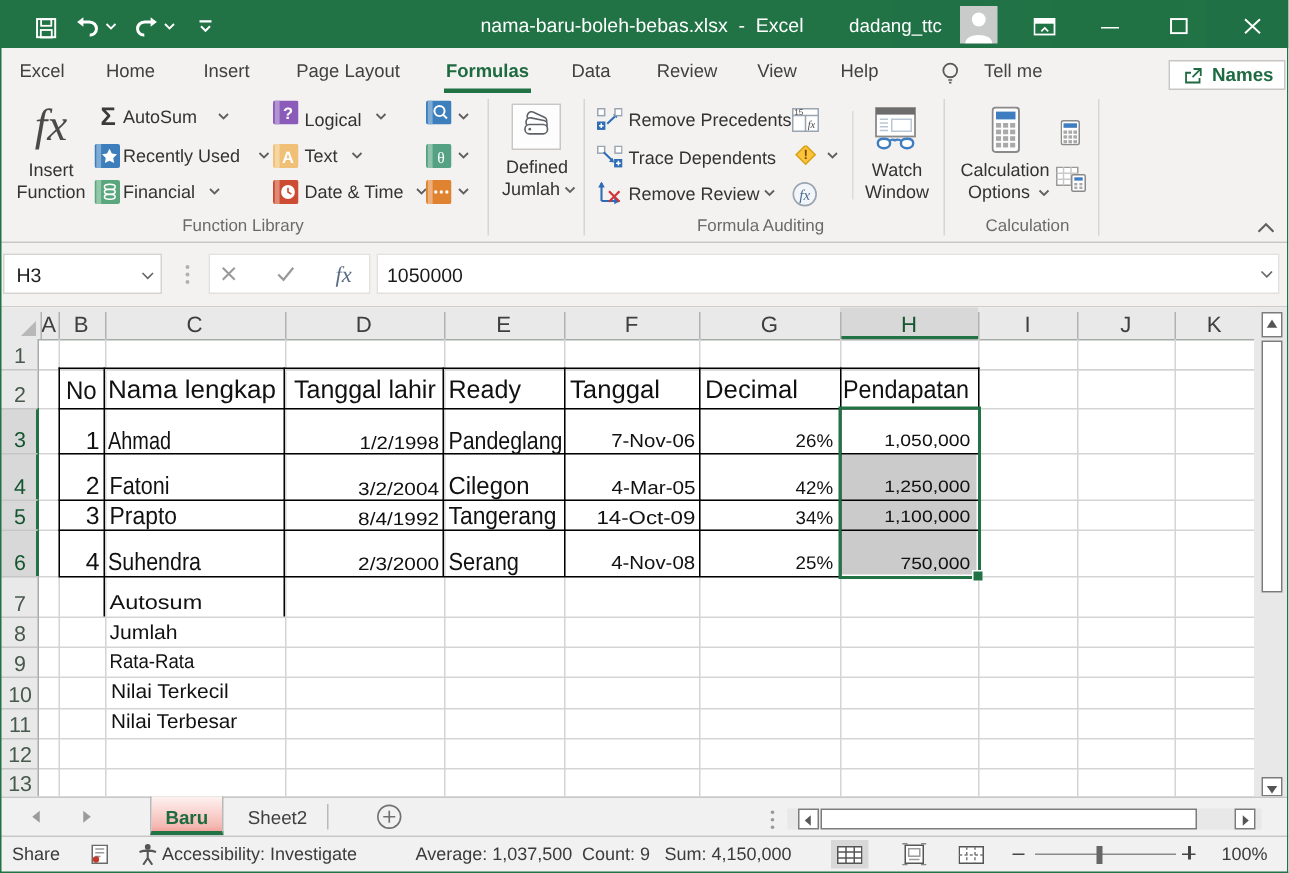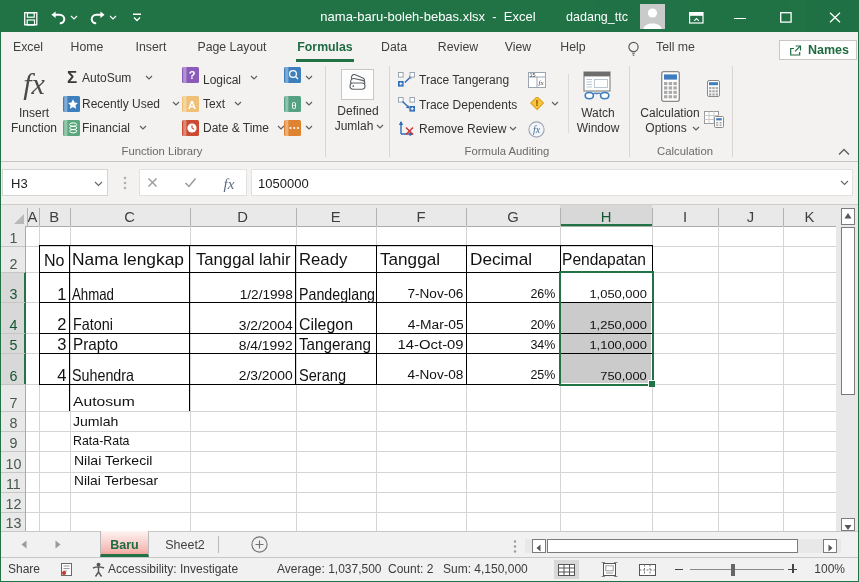--- a/index.html
+++ b/index.html
@@ -184,21 +184,21 @@
     <polyline points="1,1 4,4 7,1" fill="none" stroke="#5f5f5f" stroke-width="1.2"></polyline>
   </svg>
 <svg style="position:absolute;left:398px;top:72px" width="17" height="15">
     <rect x="0.5" y="0.5" width="4.6" height="4.6" fill="#fff" stroke="#9aa5b2"></rect>
     <rect x="0" y="9" width="5.6" height="5.6" fill="#2e6db5"></rect>
     <path d="M1.3,11.8 H4.4 M2.85,10.2 V13.3" stroke="#fff" stroke-width="1"></path>
     <path d="M6.8,10.5 L12.8,4.8" stroke="#2e6db5" stroke-width="1.4"></path>
     <polygon points="13.8,3.6 10.6,4.4 13.2,6.9" fill="#2e6db5"></polygon>
     <rect x="12" y="0.5" width="4.6" height="4.6" fill="#fff" stroke="#9aa5b2"></rect>
   </svg>
-<div style="position:absolute;top:79.8px;font-size:12px;line-height:0;white-space:pre;color:#333;left:419px;"><span style="vertical-align:0">Trace Tangerang</span></div>
+<div style="position:absolute;top:79.8px;font-size:12px;line-height:0;white-space:pre;color:#333;left:419px;"><span style="vertical-align:0">Remove Precedents</span></div>
 <svg style="position:absolute;left:398px;top:97px" width="17" height="15">
     <rect x="0.5" y="0.5" width="4.6" height="4.6" fill="#fff" stroke="#9aa5b2"></rect>
     <rect x="11.4" y="9" width="5.6" height="5.6" fill="#2e6db5"></rect>
     <path d="M12.7,11.8 H15.8 M14.25,10.2 V13.3" stroke="#fff" stroke-width="1"></path>
     <path d="M4.5,4.5 L10,9.8" stroke="#2e6db5" stroke-width="1.4"></path>
     <polygon points="11.4,11.4 10.4,8.2 7.9,10.8" fill="#2e6db5"></polygon>
     <rect x="12" y="0.5" width="4.6" height="4.6" fill="#fff" stroke="#9aa5b2"></rect>
   </svg>
 <div style="position:absolute;top:104.8px;font-size:12px;line-height:0;white-space:pre;color:#333;left:419px;"><span style="vertical-align:0">Trace Dependents</span></div>
 <svg style="position:absolute;left:398px;top:121px" width="17" height="16">
@@ -439,21 +439,21 @@
 <div style="position:absolute;top:376.1px;font-size:12px;line-height:0;white-space:pre;color:#111;right:566.3px;transform:scaleX(1.1559);transform-origin:right center;"><span style="vertical-align:0">2/3/2000</span></div>
 <div style="position:absolute;top:293.6px;font-size:16.5px;line-height:0;white-space:pre;color:#111;left:299.3px;transform:scaleX(0.8627);transform-origin:left center;"><span style="vertical-align:0">Pandeglang</span></div>
 <div style="position:absolute;top:324.3px;font-size:16.5px;line-height:0;white-space:pre;color:#111;left:299.3px;transform:scaleX(0.9648);transform-origin:left center;"><span style="vertical-align:0">Cilegon</span></div>
 <div style="position:absolute;top:344.2px;font-size:16.5px;line-height:0;white-space:pre;color:#111;left:299.3px;transform:scaleX(0.9233);transform-origin:left center;"><span style="vertical-align:0">Tangerang</span></div>
 <div style="position:absolute;top:374.6px;font-size:16.5px;line-height:0;white-space:pre;color:#111;left:299.3px;transform:scaleX(0.8831);transform-origin:left center;"><span style="vertical-align:0">Serang</span></div>
 <div style="position:absolute;top:294.0px;font-size:12.5px;line-height:0;white-space:pre;color:#111;right:395.2px;transform:scaleX(1.089);transform-origin:right center;"><span style="vertical-align:0">7-Nov-06</span></div>
 <div style="position:absolute;top:325.0px;font-size:12.5px;line-height:0;white-space:pre;color:#111;right:395.2px;transform:scaleX(1.1041);transform-origin:right center;"><span style="vertical-align:0">4-Mar-05</span></div>
 <div style="position:absolute;top:344.9px;font-size:12.5px;line-height:0;white-space:pre;color:#111;right:395.2px;transform:scaleX(1.1872);transform-origin:right center;"><span style="vertical-align:0">14-Oct-09</span></div>
 <div style="position:absolute;top:375.3px;font-size:12.5px;line-height:0;white-space:pre;color:#111;right:395.2px;transform:scaleX(1.089);transform-origin:right center;"><span style="vertical-align:0">4-Nov-08</span></div>
 <div style="position:absolute;top:294.0px;font-size:12.2px;line-height:0;white-space:pre;color:#111;right:303.79999999999995px;transform:scaleX(1.0243);transform-origin:right center;"><span style="vertical-align:0">26%</span></div>
-<div style="position:absolute;top:325.0px;font-size:12.2px;line-height:0;white-space:pre;color:#111;right:303.79999999999995px;transform:scaleX(1.0243);transform-origin:right center;"><span style="vertical-align:0">20%</span></div>
+<div style="position:absolute;top:325.0px;font-size:12.2px;line-height:0;white-space:pre;color:#111;right:303.79999999999995px;transform:scaleX(1.0243);transform-origin:right center;"><span style="vertical-align:0">42%</span></div>
 <div style="position:absolute;top:344.9px;font-size:12.2px;line-height:0;white-space:pre;color:#111;right:303.79999999999995px;transform:scaleX(1.0243);transform-origin:right center;"><span style="vertical-align:0">34%</span></div>
 <div style="position:absolute;top:375.3px;font-size:12.2px;line-height:0;white-space:pre;color:#111;right:303.79999999999995px;transform:scaleX(1.0243);transform-origin:right center;"><span style="vertical-align:0">25%</span></div>
 <div style="position:absolute;top:293.8px;font-size:11px;line-height:0;white-space:pre;color:#111;right:212.5px;transform:scaleX(1.175);transform-origin:right center;"><span style="vertical-align:0">1,050,000</span></div>
 <div style="position:absolute;top:324.8px;font-size:11px;line-height:0;white-space:pre;color:#111;right:212.5px;transform:scaleX(1.175);transform-origin:right center;"><span style="vertical-align:0">1,250,000</span></div>
 <div style="position:absolute;top:344.7px;font-size:11px;line-height:0;white-space:pre;color:#111;right:212.5px;transform:scaleX(1.175);transform-origin:right center;"><span style="vertical-align:0">1,100,000</span></div>
 <div style="position:absolute;top:375.8px;font-size:11px;line-height:0;white-space:pre;color:#111;right:212.5px;transform:scaleX(1.1694);transform-origin:right center;"><span style="vertical-align:0">750,000</span></div>
 <div style="position:absolute;top:401.7px;font-size:13.4px;line-height:0;white-space:pre;color:#111;left:72.8px;transform:scaleX(1.1695);transform-origin:left center;"><span style="vertical-align:0">Autosum</span></div>
 <div style="position:absolute;top:421.6px;font-size:13.4px;line-height:0;white-space:pre;color:#111;left:73.2px;transform:scaleX(1.0516);transform-origin:left center;"><span style="vertical-align:0">Jumlah</span></div>
 <div style="position:absolute;top:441.2px;font-size:13.4px;line-height:0;white-space:pre;color:#111;left:72.9px;transform:scaleX(0.9258);transform-origin:left center;"><span style="vertical-align:0">Rata-Rata</span></div>
 <div style="position:absolute;top:461.3px;font-size:13.4px;line-height:0;white-space:pre;color:#111;left:74.2px;transform:scaleX(1.0464);transform-origin:left center;"><span style="vertical-align:0">Nilai Terkecil</span></div>
@@ -501,21 +501,21 @@
     <rect x="1.5" y="0.5" width="10" height="12" fill="#fff" stroke="#6a6a6a"></rect>
     <path d="M3.5,3 H9.5 M3.5,5.5 H9.5 M3.5,8 H7" stroke="#9a9a9a"></path>
     <circle cx="4" cy="10" r="2.1" fill="#c0392b"></circle>
   </svg>
 <svg style="position:absolute;left:92px;top:562px" width="13" height="15">
     <circle cx="6.5" cy="2.6" r="1.9" fill="#555"></circle>
     <path d="M1,6 C4,4.8 9,4.8 12,6 M6.5,5.5 V10 M6.5,10 L3.5,14.5 M6.5,10 L9.5,14.5" fill="none" stroke="#555" stroke-width="1.4"></path>
   </svg>
 <div style="position:absolute;top:569.3px;font-size:12px;line-height:0;white-space:pre;color:#3b3b3b;left:108px;"><span style="vertical-align:0">Accessibility: Investigate</span></div>
 <div style="position:absolute;top:569.3px;font-size:12px;line-height:0;white-space:pre;color:#3b3b3b;left:277px;"><span style="vertical-align:0">Average: 1,037,500</span></div>
-<div style="position:absolute;top:569.3px;font-size:12px;line-height:0;white-space:pre;color:#3b3b3b;left:388px;"><span style="vertical-align:0">Count: 2</span></div>
+<div style="position:absolute;top:569.3px;font-size:12px;line-height:0;white-space:pre;color:#3b3b3b;left:388px;"><span style="vertical-align:0">Count: 9</span></div>
 <div style="position:absolute;top:569.3px;font-size:12px;line-height:0;white-space:pre;color:#3b3b3b;left:443px;"><span style="vertical-align:0">Sum: 4,150,000</span></div>
 <div style="position:absolute;left:554px;top:560px;width:25px;height:19px;background:#d8d8d8;"></div>
 <svg style="position:absolute;left:558px;top:564px" width="17" height="12">
     <rect x="0.5" y="0.5" width="16" height="11" fill="#fff" stroke="#555"></rect>
     <path d="M0.5,4 H16.5 M0.5,8 H16.5 M6,0.5 V11.5 M11.5,0.5 V11.5" stroke="#555"></path>
   </svg>
 <svg style="position:absolute;left:601px;top:562px" width="17" height="15">
     <rect x="2.5" y="1.5" width="12" height="12" fill="#fff" stroke="#555"></rect>
     <rect x="4.8" y="3.8" width="7.4" height="5" fill="none" stroke="#9a9a9a"></rect>
     <path d="M5,11 H12" stroke="#9a9a9a"></path>

